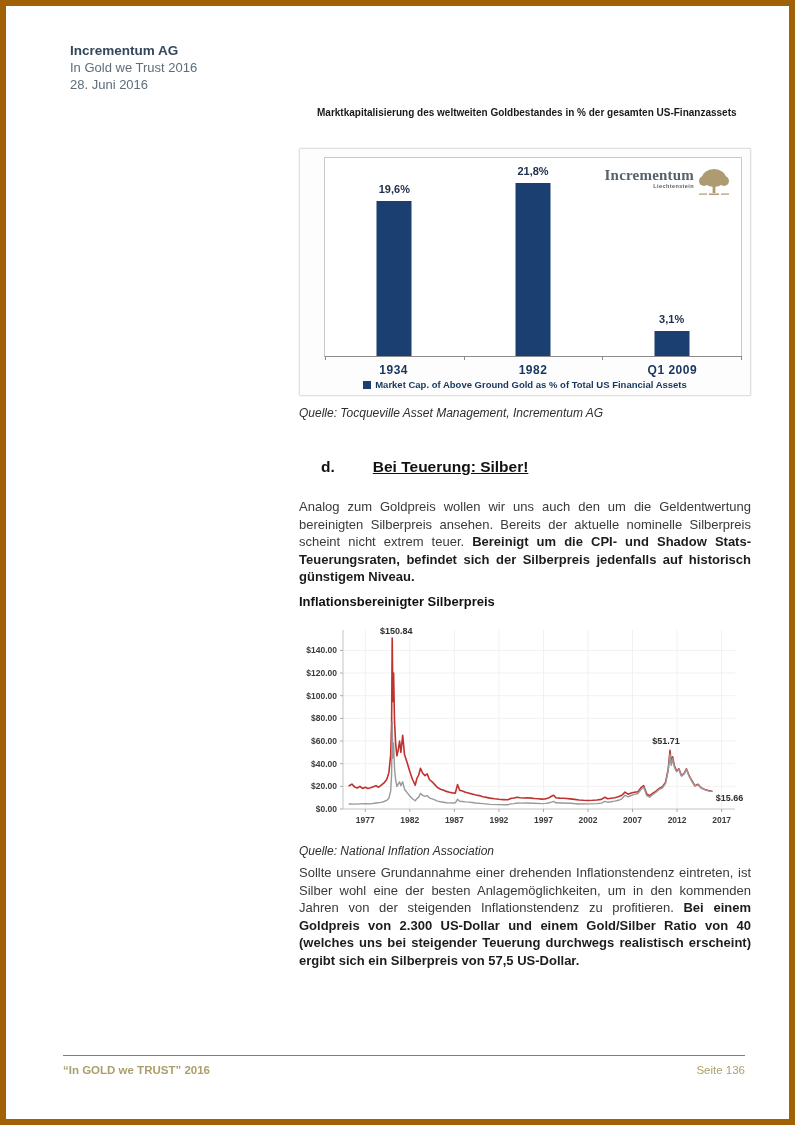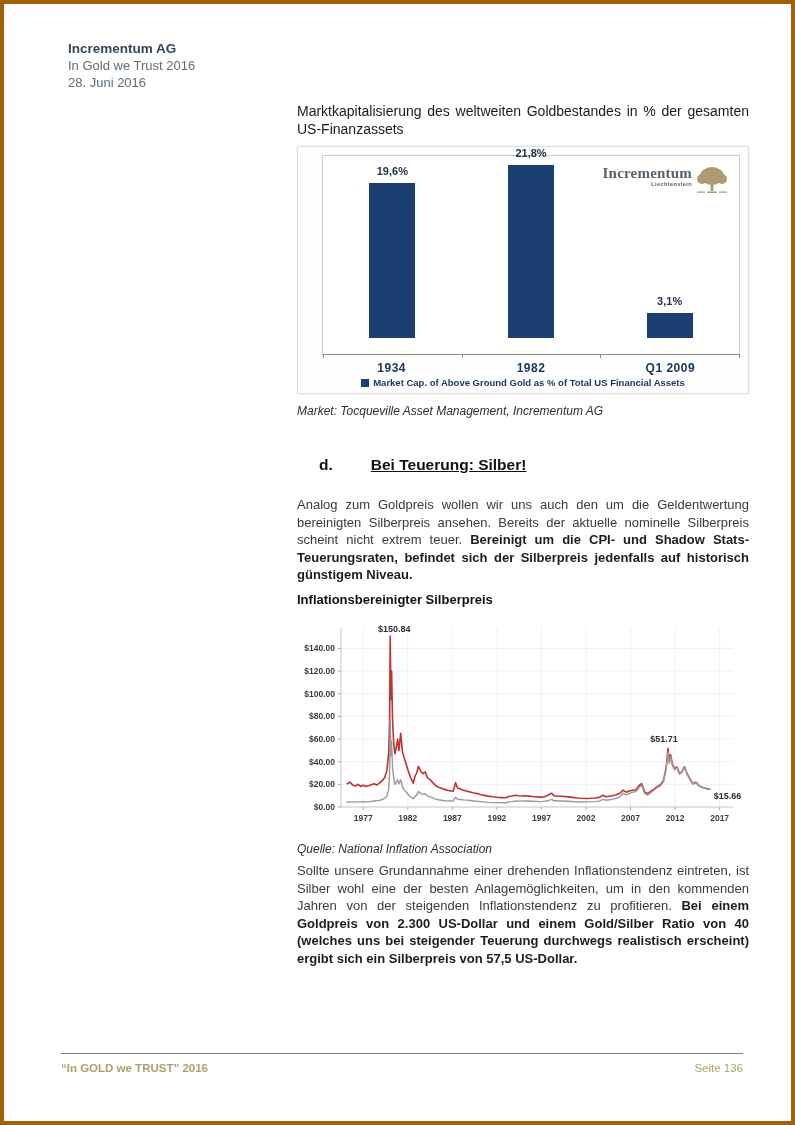--- a/index.html
+++ b/index.html
@@ -1,34 +1,34 @@
 <!DOCTYPE html>
 <html><head>
 <meta charset="utf-8">
 <style>
   * { margin:0; padding:0; box-sizing:border-box; }
   html,body { background:#fff; }
   body { width:795px; height:1125px; position:relative; font-family:"Liberation Sans", sans-serif; color:#333; }
-  .page { position:absolute; inset:0; width:795px; height:1125px; background:#fff; border:4px solid #a16207; overflow:hidden; }
+  .page { position:absolute; inset:0; width:795px; height:1125px; background:#fff; border:6px solid #a16207; overflow:hidden; }
 
   
   .header { position:absolute; left:64px; top:36px; line-height:17px; font-size:13px; }
   .header .company { font-weight:bold; font-size:13.5px; color:#33475b; }
   .header .sub { color:#5d6d7a; }
 
   
   .content { position:absolute; left:293px; width:452px; top:0; }
 
-  .chart1-title { position:absolute; top:98px; left:0; width:452px; font-size:14px; font-weight:normal; color:#1a1a1a; text-align:justify; line-height:18px; }
+  .chart1-title { position:absolute; top:98px; left:18px; width:452px; font-size:10px; font-weight:bold; color:#1a1a1a; text-align:justify; line-height:18px; }
 
   
   .figure1 { position:absolute; top:142px; left:0; width:452px; height:248px; background:#fdfdfd; border:1px solid #e0e0e0; border-radius:2px; box-shadow:0 0 0 1px #f5f5f5; }
   .figure1 .plot { position:absolute; left:24px; right:8px; top:8px; height:200px; background:#fff; border:1px solid #c9c9c9; border-bottom:1px solid #8c8c8c; }
   .figure1 .axis-tick { position:absolute; top:100%; width:1px; height:4px; background:#8c8c8c; }
-  .bar-col { position:absolute; bottom:16px; width:46px; transform:translateX(-50%); }
+  .bar-col { position:absolute; bottom:0; width:35px; transform:translateX(-50%); }
   .bar-rect { width:100%; position:absolute; bottom:0; left:0; }
   .bar-val { position:absolute; width:120px; left:50%; transform:translateX(-50%); text-align:center; font-size:11px; font-weight:bold; color:#22314d; }
   .cats { position:absolute; left:24px; right:8px; top:214px; height:16px; }
   .cat-label { position:absolute; transform:translateX(-50%); font-size:12px; font-weight:600; color:#17365d; letter-spacing:0.5px; }
   .legend1 { position:absolute; left:0; right:0; bottom:5px; text-align:center; font-size:9.5px; font-weight:600; color:#17365d; }
   .legend1 .swatch { display:inline-block; width:8px; height:8px; margin-right:4px; vertical-align:-1px; }
   .logo { position:absolute; top:10px; right:10px; display:flex; align-items:flex-start; }
   .logo-textwrap { text-align:right; margin-right:3px;margin-left:12px; }
   .logo-name { font-size:15px; font-weight:bold; color:#55616b; letter-spacing:0.2px; line-height:15px; font-family:"Liberation Serif", serif; }
   .logo-sub { font-size:5.5px; font-weight:bold; color:#55616b; letter-spacing:0.4px; }
@@ -118,21 +118,21 @@
       <div class="cats" id="bar-cats">
           <div class="cat-label" style="left: 16.6667%;">1934</div>
           <div class="cat-label" style="left: 50%;">1982</div>
           <div class="cat-label" style="left: 83.3333%;">Q1 2009</div>
         </div>
       <div class="legend1">
         <span class="swatch" style="background: rgb(27, 63, 112);"></span><span>Market Cap. of Above Ground Gold as % of Total US Financial Assets</span>
       </div>
     </div>
 
-    <div class="source source1">Market: Tocqueville Asset Management, Incrementum AG</div>
+    <div class="source source1">Quelle: Tocqueville Asset Management, Incrementum AG</div>
 
     <div class="heading-d">
       <span class="prefix">d.</span><span class="txt">Bei Teuerung: Silber!</span>
     </div>
 
     <div class="para para1">
       <span>Analog zum Goldpreis wollen wir uns auch den um die Geldentwertung bereinigten Silberpreis ansehen. Bereits der aktuelle nominelle Silberpreis scheint nicht extrem teuer. </span><b>Bereinigt um die CPI- und Shadow Stats-Teuerungsraten, befindet sich der Silberpreis jedenfalls auf historisch günstigem Niveau.</b>
     </div>
 
     <div class="chart2-title">Inflationsbereinigter Silberpreis</div>

